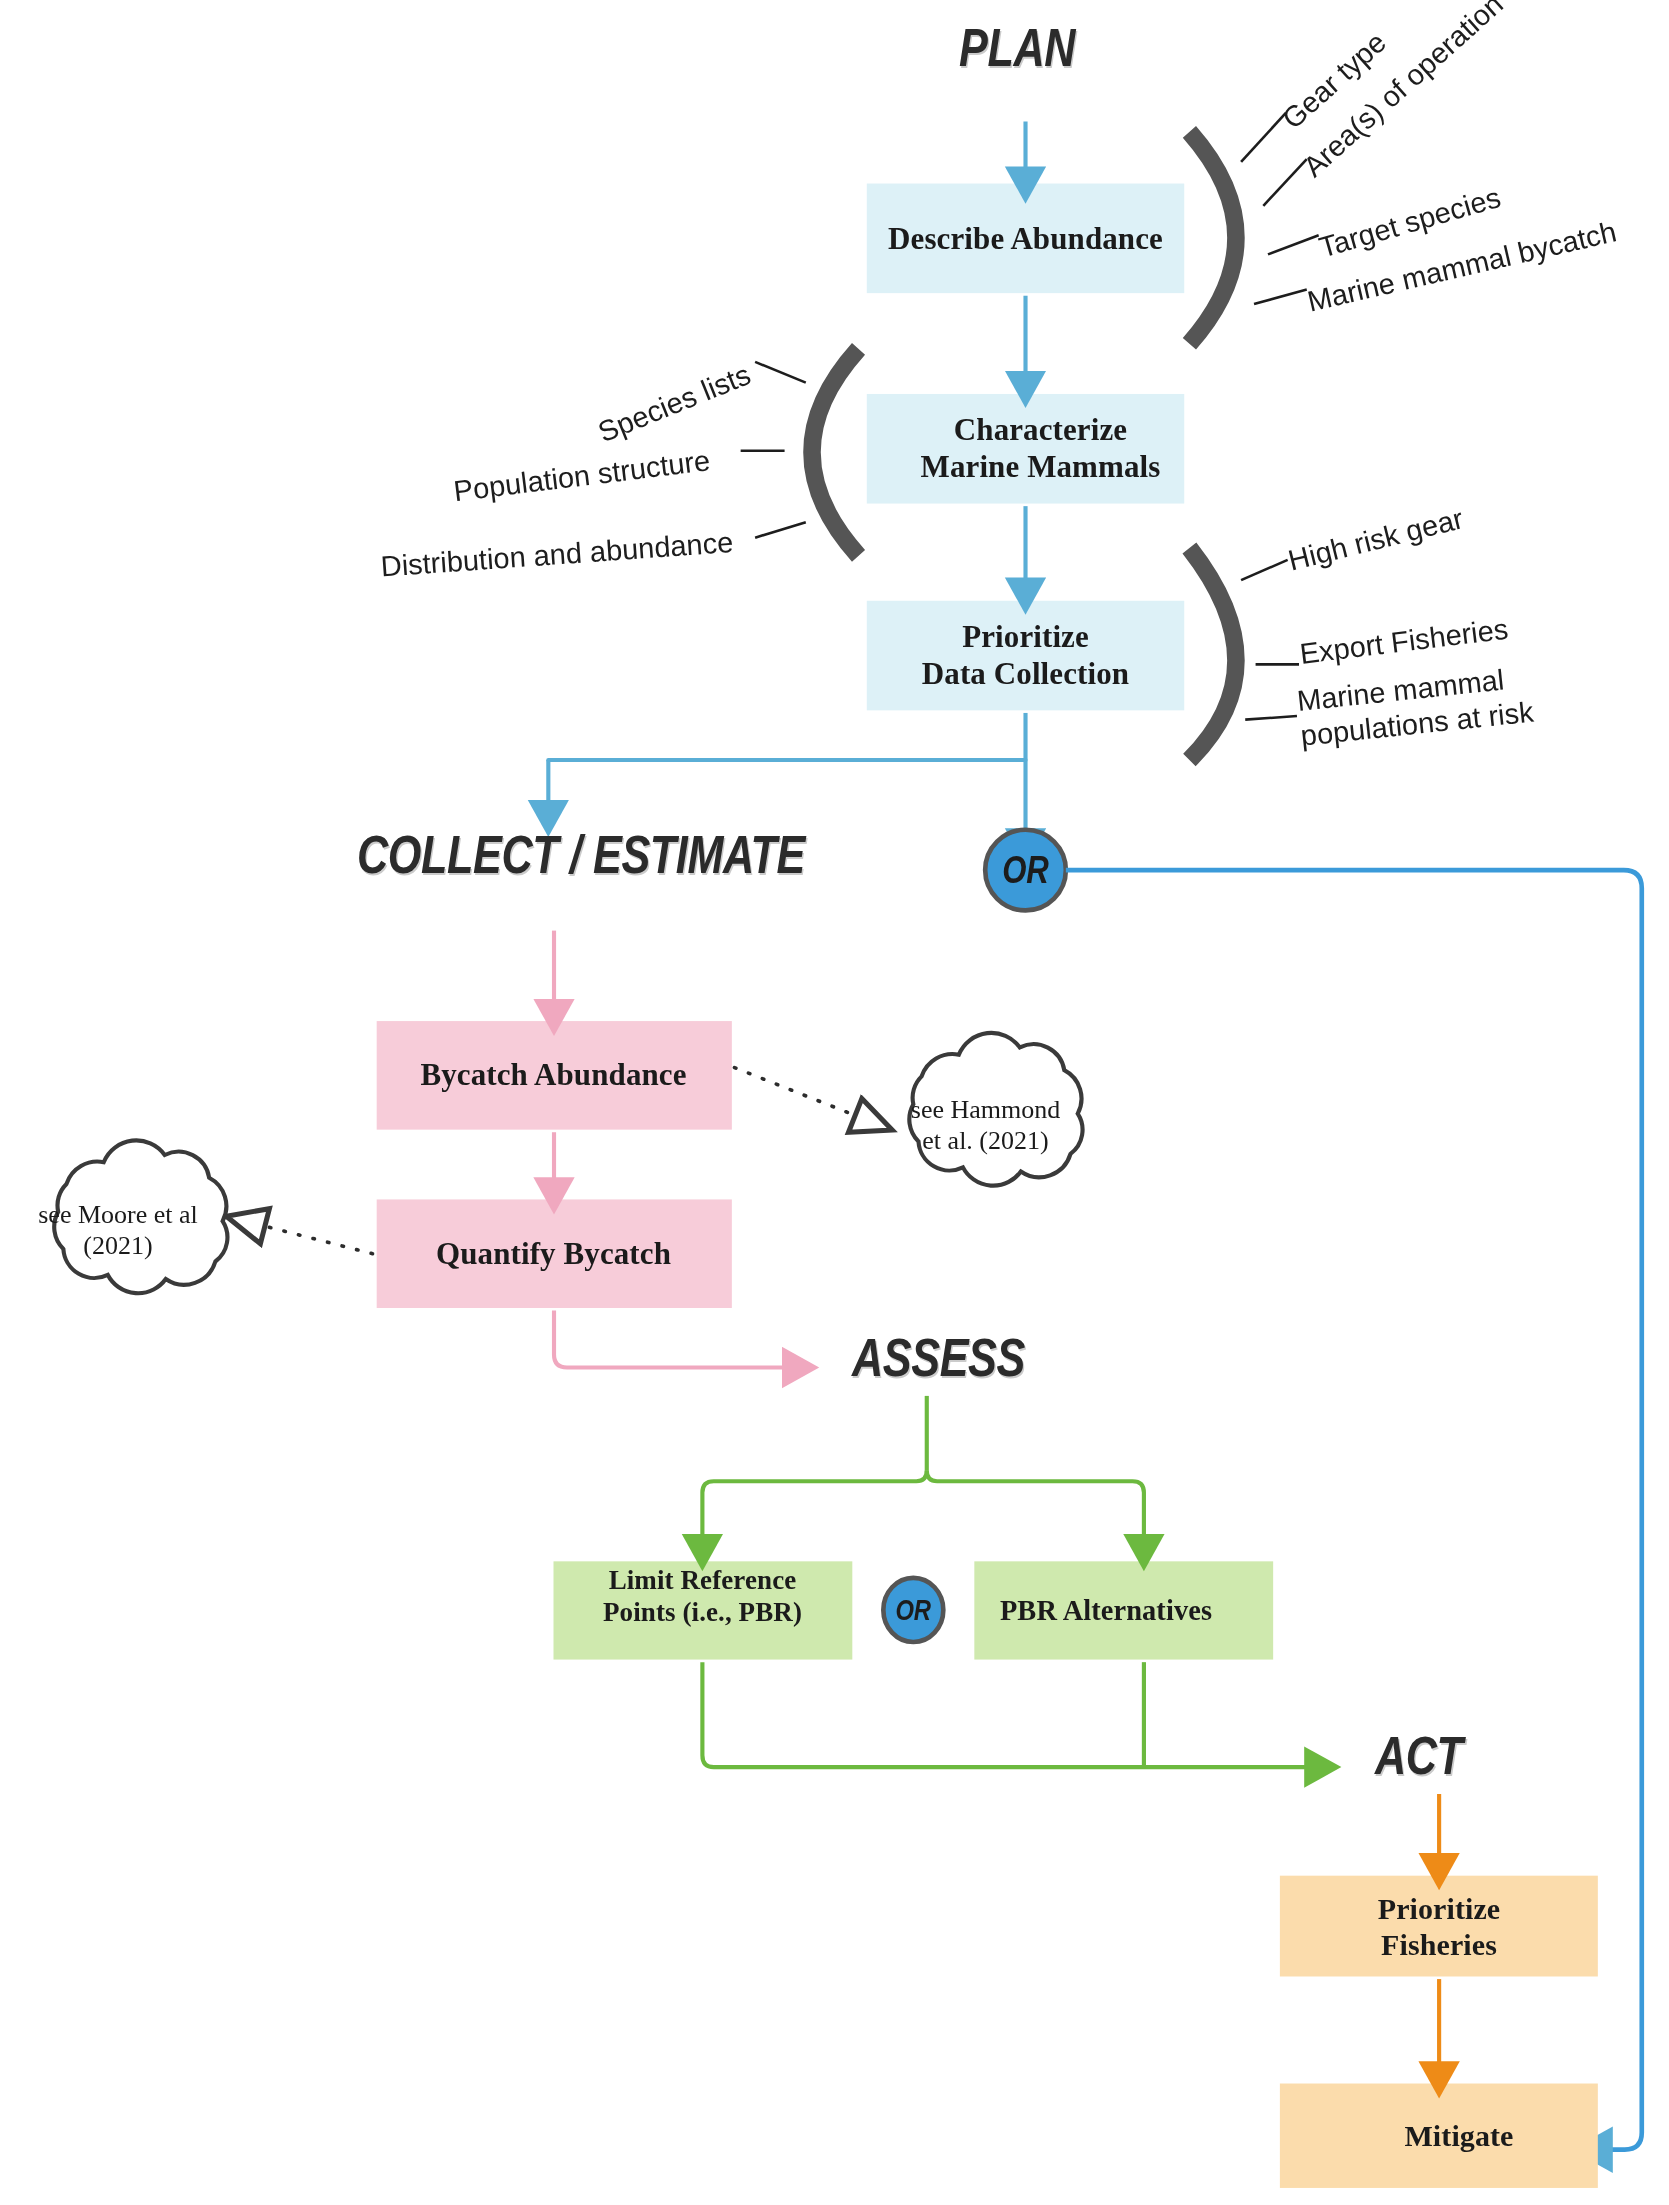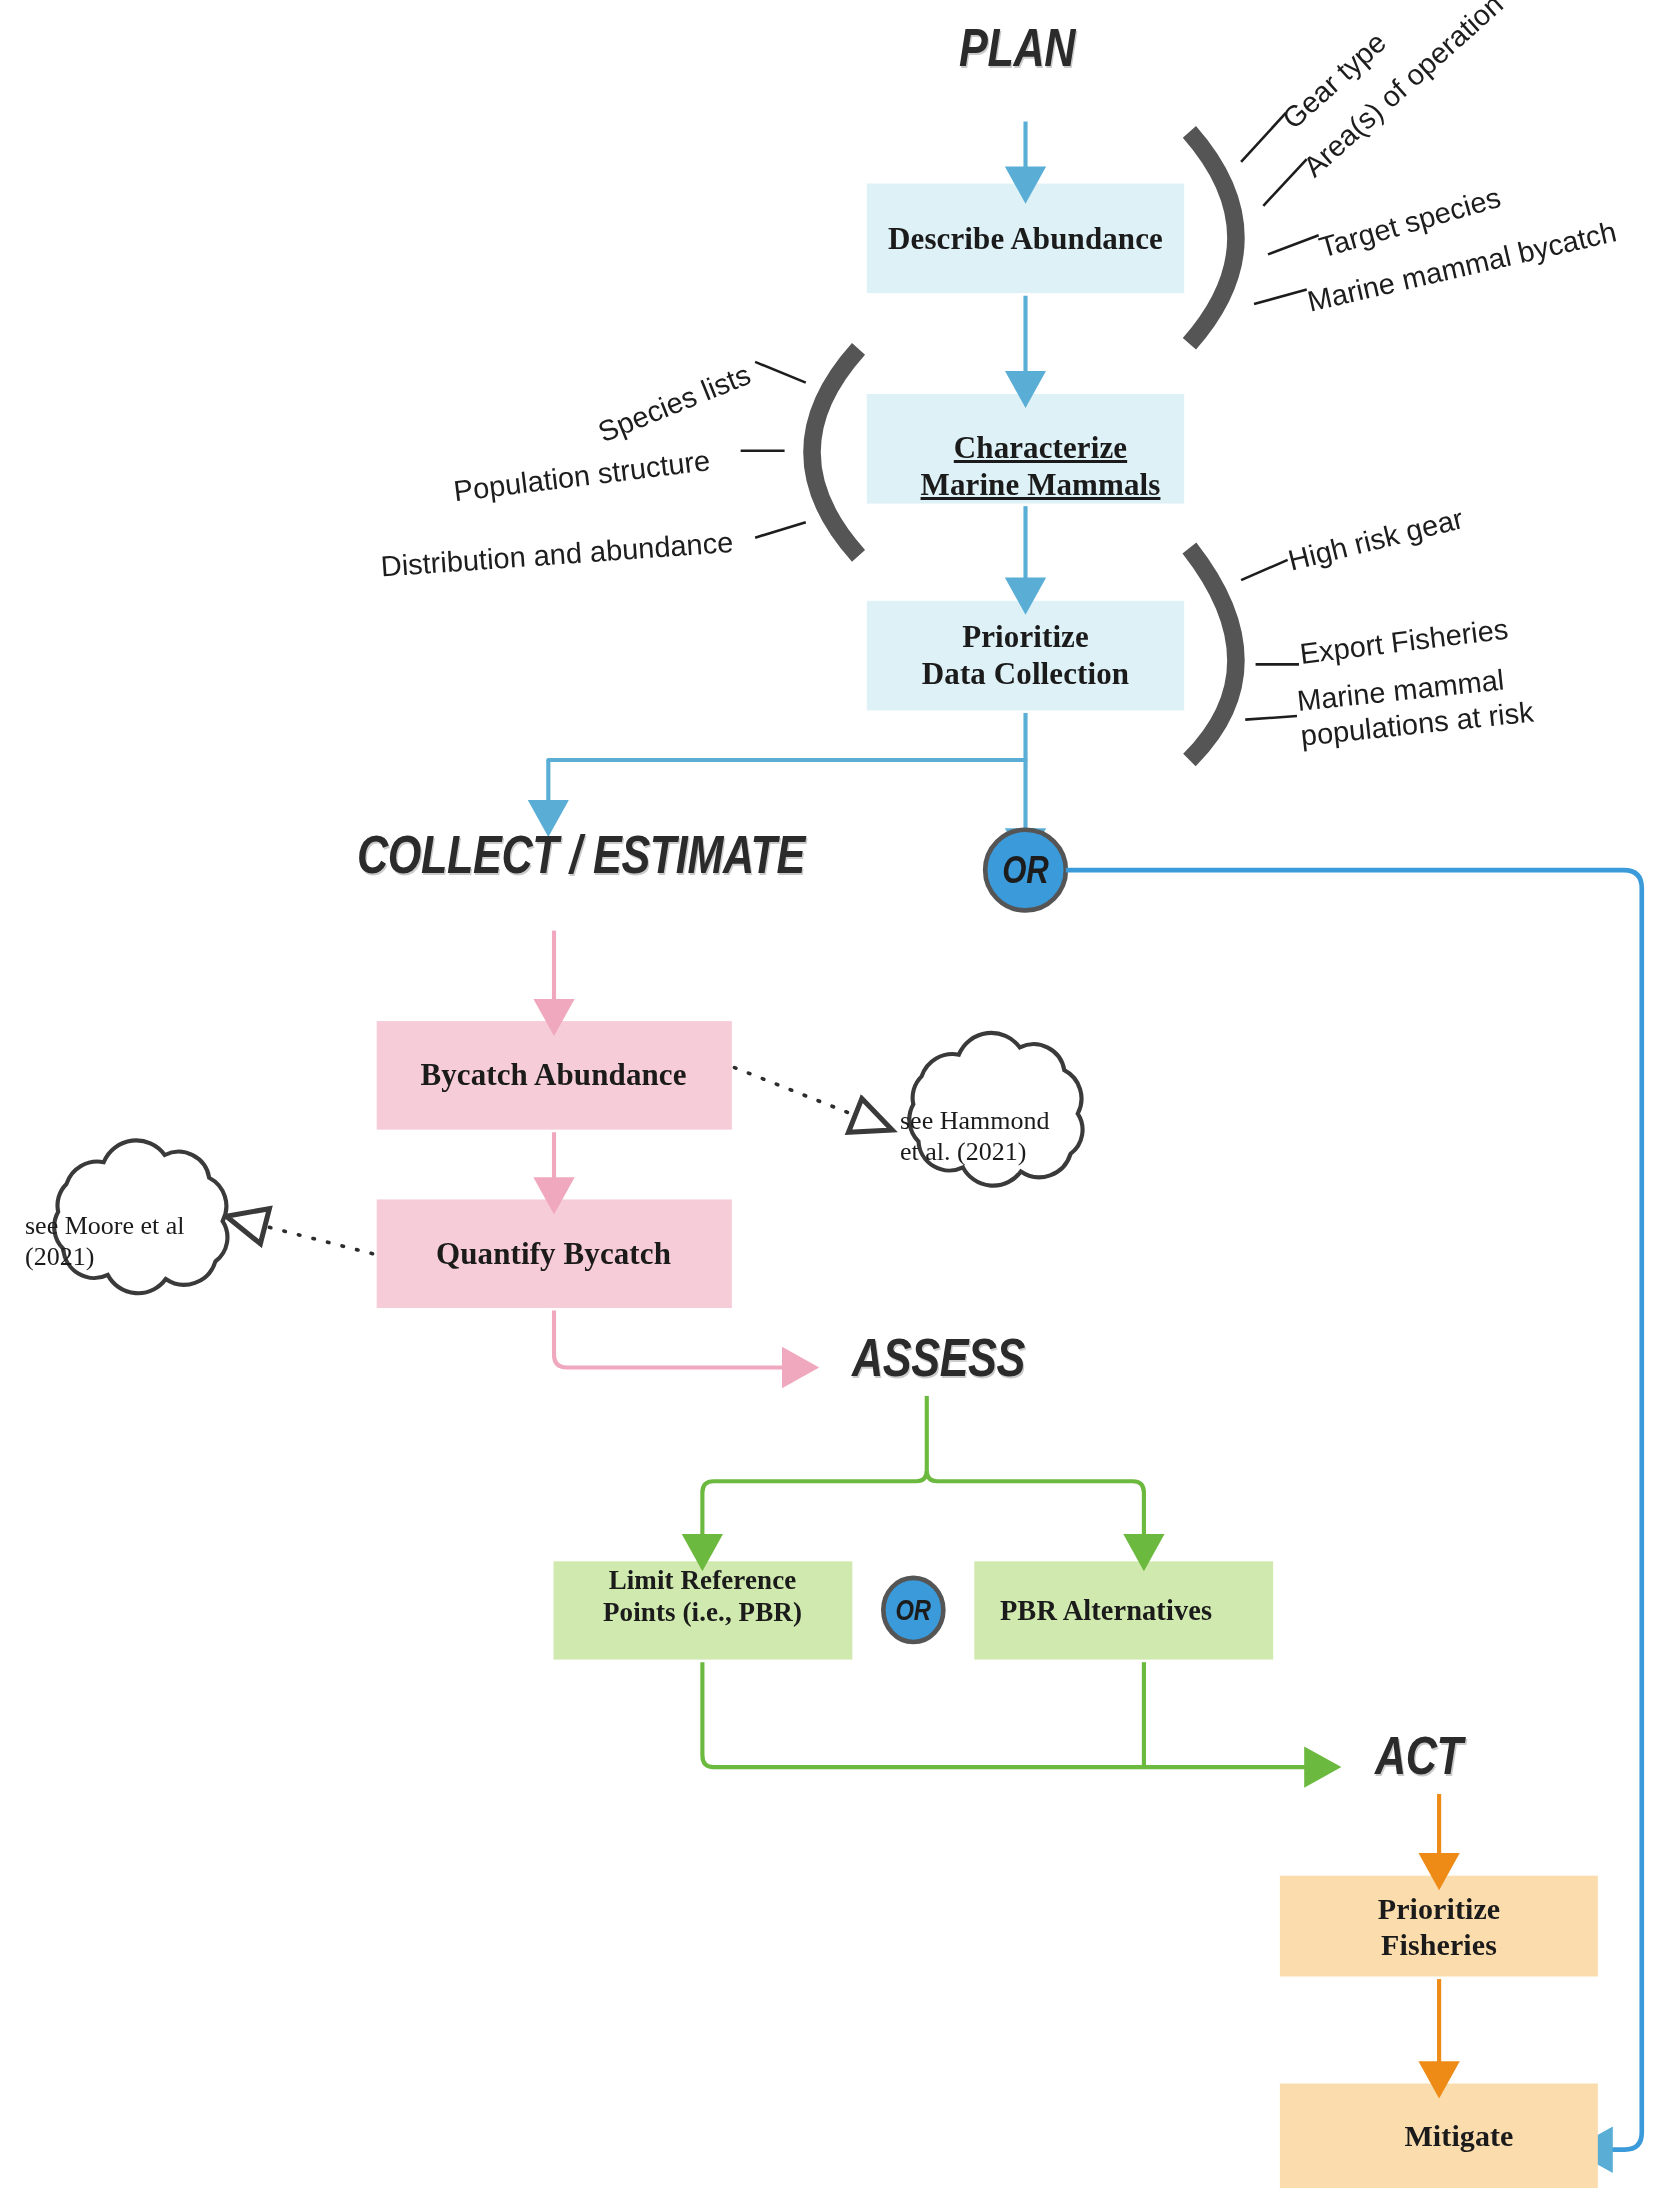--- a/index.html
+++ b/index.html
@@ -17,22 +17,22 @@
     transform:scaleX(.80);transform-origin:left center;white-space:nowrap;
     text-shadow:1.6px 1.6px 0 rgba(140,140,140,.45);
   }
   .bracket-label{
     position:absolute;font-family:"Liberation Sans",sans-serif;
     color:#1d1d1d;white-space:nowrap;line-height:1.2;
     transform-origin:left center;
   }
   .bracket-label.two{white-space:normal;}
   .cloudtext{
-    position:absolute;text-align:left;font-family:"Liberation Serif",serif;
-    color:#1b1b1b;line-height:1.2;margin-top:11px;
+    position:absolute;text-align:center;font-family:"Liberation Serif",serif;
+    color:#1b1b1b;line-height:1.2;
   }
   .ornode{
     position:absolute;display:flex;align-items:center;justify-content:center;
     font-family:"Liberation Sans",sans-serif;font-weight:bold;font-style:italic;
     color:#1c1c1c;transform:scaleX(.82);letter-spacing:-0.3px;
   }
 </style>
 </head>
 <body>
 
@@ -173,21 +173,21 @@
   <div class="phase" style="left:959px;top:15.5px;font-size:54px;">PLAN</div>
 
   <div class="phase" style="left:357px;top:823px;font-size:54px;">COLLECT / ESTIMATE</div>
 
   <div class="phase" style="left:852px;top:1326px;font-size:54px;">ASSESS</div>
 
   <div class="phase" style="left:1375px;top:1724px;font-size:54px;">ACT</div>
 
   <div class="boxlabel" style="left:867px;top:184px;width:317px;height:110px;font-size:31px;">Describe Abundance</div>
 
-  <div class="boxlabel" style="left:867px;top:412px;width:347px;height:110px;font-size:31px;white-space:pre-line;text-decoration:underline;">Characterize
+  <div class="boxlabel" style="left:867px;top:394px;width:347px;height:110px;font-size:31px;white-space:pre-line;">Characterize
 Marine Mammals</div>
 
   <div class="boxlabel" style="left:867px;top:601px;width:317px;height:110px;font-size:31px;white-space:pre-line;">Prioritize
 Data Collection</div>
 
   <div class="bracket-label" style="left:1287px;top:106px;font-size:29px;transform:rotate(-42deg);">Gear type</div>
 
   <div class="bracket-label" style="left:1308px;top:154px;font-size:29px;transform:rotate(-42deg);">Area(s) of operation</div>
 
   <div class="bracket-label" style="left:1320px;top:231px;font-size:29px;transform:rotate(-16deg);">Target species</div>

